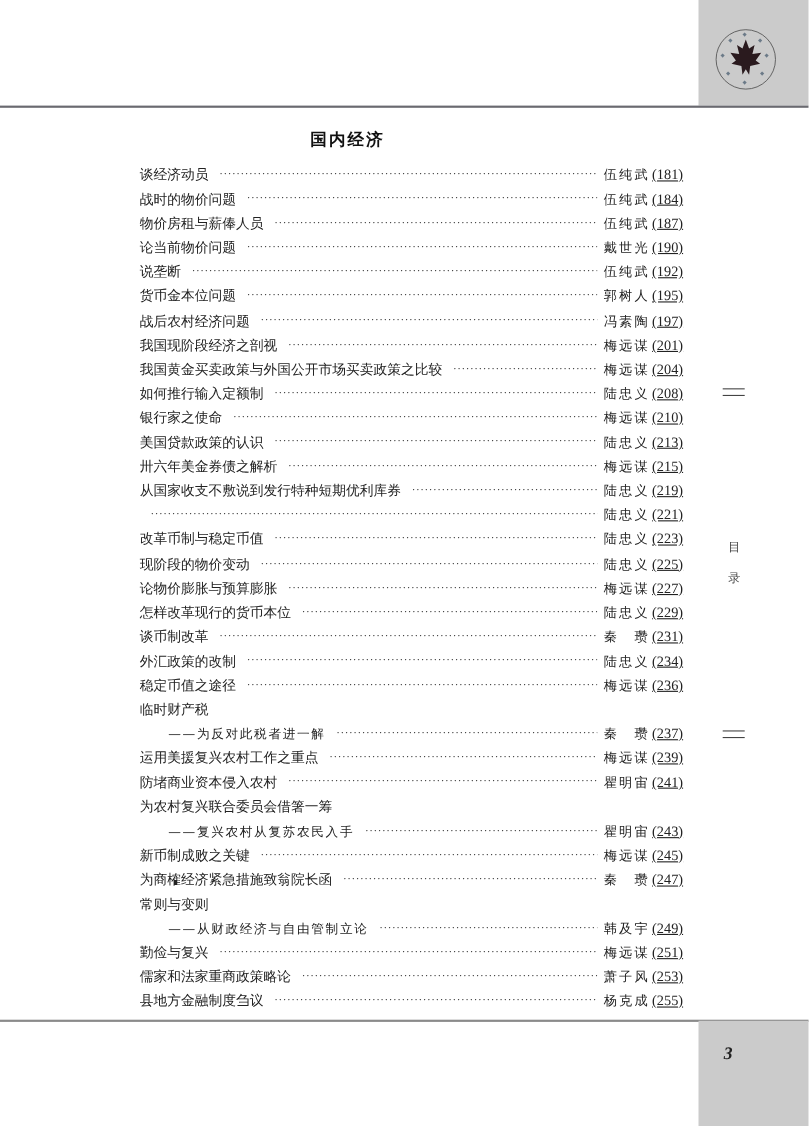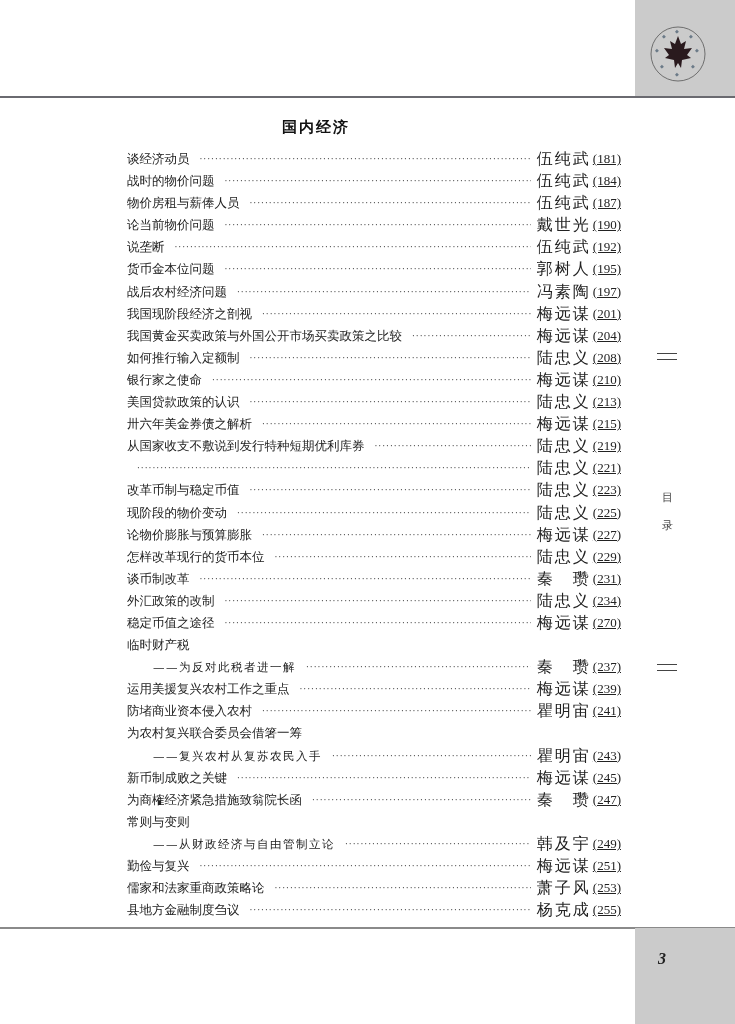--- a/index.html
+++ b/index.html
@@ -13,21 +13,21 @@
   .page-number { position:absolute; left:658px; top:950px; font-style:italic; font-weight:bold;
                  font-size:16px; color:#222; font-family:"Liberation Serif", serif; }
   .section-title { position:absolute; left:0; width:632px; top:118px; text-align:center;
                    font-size:15px; font-weight:bold; letter-spacing:2px; color:#111; }
   .toc { position:absolute; left:127px; top:148px; width:494px; }
   .row { display:flex; align-items:flex-end; height:22.1px; font-size:12.5px; line-height:22.1px; white-space:nowrap; }
   .row .title { flex:0 0 auto; }
   .row.sub .title { padding-left:26px; font-size:11.5px; letter-spacing:1.5px; }
   .row .dots { flex:1 1 auto; overflow:hidden; margin:0 6px 0 10px; color:#444; letter-spacing:1px; font-size:9px; }
   .row .dots::before { content:"··································································································································"; }
-  .row .author { flex:0 0 auto; letter-spacing:2px; font-size:16px;margin-top:40px; }
+  .row .author { flex:0 0 auto; letter-spacing:2px; font-size:12px;margin-top:40px; }
   .row .page { flex:0 0 auto; margin-left:2px; font-family:"Liberation Serif", serif; font-size:13px;text-decoration:underline; }
   .side-mark { position:absolute; left:657px; width:20px; height:5px; border-top:1.5px solid #444; border-bottom:1.5px solid #444; }
   .side-label { position:absolute; left:662px; font-size:11px; color:#444; }
 </style>
 </head>
 <body>
 
 <div class="corner-top">
   <svg class="logo" viewBox="0 0 60 60" style="left:13px;top:24px;position:absolute;">
     <circle cx="30" cy="30" r="27" fill="none" stroke="#555" stroke-width="0.8"></circle>
@@ -171,21 +171,21 @@
     <div class="row">
       <span class="title">外汇政策的改制</span>
       <span class="dots"></span>
       <span class="author">陆忠义</span>
       <span class="page">(234)</span>
     </div>
     <div class="row">
       <span class="title">稳定币值之途径</span>
       <span class="dots"></span>
       <span class="author">梅远谋</span>
-      <span class="page">(270)</span>
+      <span class="page">(236)</span>
     </div>
     <div class="row">
       <span class="title">临时财产税</span>
     </div>
     <div class="row sub">
       <span class="title">——为反对此税者进一解</span>
       <span class="dots"></span>
       <span class="author">秦　瓒</span>
       <span class="page">(237)</span>
     </div>

